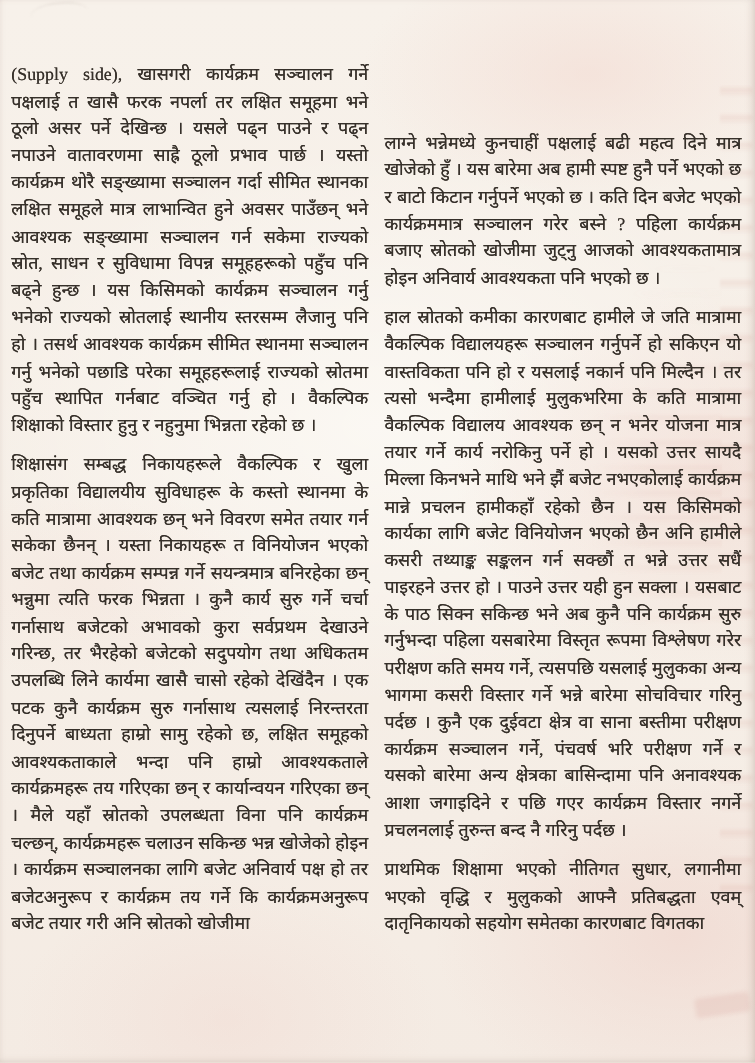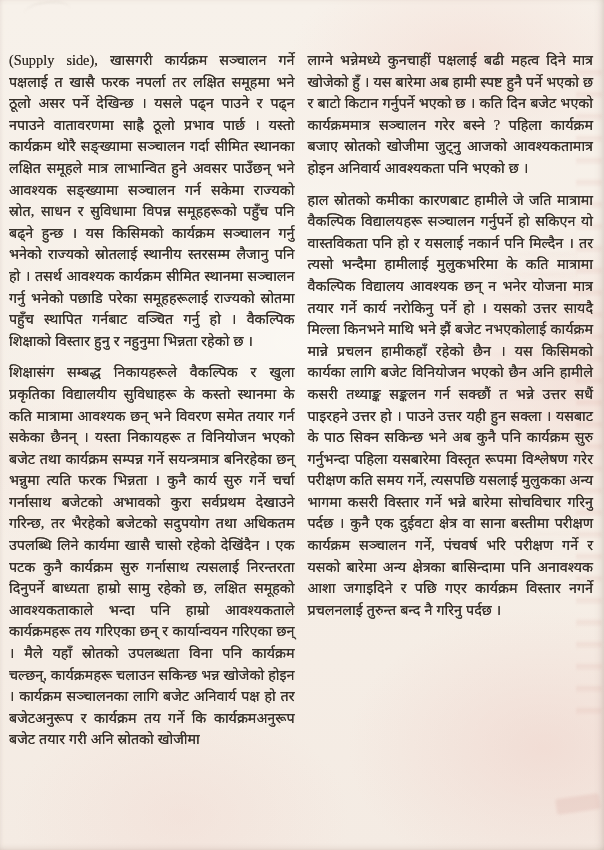--- a/index.html
+++ b/index.html
@@ -84,20 +84,21 @@
     transform: rotate(-4deg);
   }
 
   .text-columns {
     position: absolute;
     top: 50px;
     left: 9px;
     width: 584px;
     display: flex;
     gap: 13px;
+    align-items: flex-end;
   }
   .col {
     flex: 1 1 0;
     text-align: justify;
     font-size: 14.3px;
     line-height: 21.6px;
     color: #36302a;
     text-shadow: 0 0 0.5px rgba(45,38,32,0.85);
     word-spacing: 0.5px;
   }
@@ -145,17 +146,18 @@
   <div class="ghost ghost-topleft-mark"></div>
 
   <div class="text-columns">
     <div class="col col-left">
         <p class="para">(Supply side), खासगरी कार्यक्रम सञ्चालन गर्ने पक्षलाई त खासै फरक नपर्ला तर लक्षित समूहमा भने ठूलो असर पर्ने देखिन्छ । यसले पढ्न पाउने र पढ्न नपाउने वातावरणमा साह्रै ठूलो प्रभाव पार्छ । यस्तो कार्यक्रम थोरै सङ्ख्यामा सञ्चालन गर्दा सीमित स्थानका लक्षित समूहले मात्र लाभान्वित हुने अवसर पाउँछन् भने आवश्यक सङ्ख्यामा सञ्चालन गर्न सकेमा राज्यको स्रोत, साधन र सुविधामा विपन्न समूहहरूको पहुँच पनि बढ्ने हुन्छ । यस किसिमको कार्यक्रम सञ्चालन गर्नु भनेको राज्यको स्रोतलाई स्थानीय स्तरसम्म लैजानु पनि हो । तसर्थ आवश्यक कार्यक्रम सीमित स्थानमा सञ्चालन गर्नु भनेको पछाडि परेका समूहहरूलाई राज्यको स्रोतमा पहुँच स्थापित गर्नबाट वञ्चित गर्नु हो । वैकल्पिक शिक्षाको विस्तार हुनु र नहुनुमा भिन्नता रहेको छ ।</p>
         <p class="para">शिक्षासंग सम्बद्ध निकायहरूले वैकल्पिक र खुला प्रकृतिका विद्यालयीय सुविधाहरू के कस्तो स्थानमा के कति मात्रामा आवश्यक छन् भने विवरण समेत तयार गर्न सकेका छैनन् । यस्ता निकायहरू त विनियोजन भएको बजेट तथा कार्यक्रम सम्पन्न गर्ने सयन्त्रमात्र बनिरहेका छन् भन्नुमा त्यति फरक भिन्नता । कुनै कार्य सुरु गर्ने चर्चा गर्नासाथ बजेटको अभावको कुरा सर्वप्रथम देखाउने गरिन्छ, तर भैरहेको बजेटको सदुपयोग तथा अधिकतम उपलब्धि लिने कार्यमा खासै चासो रहेको देखिंदैन । एक पटक कुनै कार्यक्रम सुरु गर्नासाथ त्यसलाई निरन्तरता दिनुपर्ने बाध्यता हाम्रो सामु रहेको छ, लक्षित समूहको आवश्यकताकाले भन्दा पनि हाम्रो आवश्यकताले कार्यक्रमहरू तय गरिएका छन् र कार्यान्वयन गरिएका छन् । मैले यहाँ स्रोतको उपलब्धता विना पनि कार्यक्रम चल्छन्, कार्यक्रमहरू चलाउन सकिन्छ भन्न खोजेको होइन । कार्यक्रम सञ्चालनका लागि बजेट अनिवार्य पक्ष हो तर बजेटअनुरूप र कार्यक्रम तय गर्ने कि कार्यक्रमअनुरूप बजेट तयार गरी अनि स्रोतको खोजीमा</p>
       </div>
     <div class="col col-right">
         <p class="para">लाग्ने भन्नेमध्ये कुनचाहीं पक्षलाई बढी महत्व दिने मात्र खोजेको हुँ । यस बारेमा अब हामी स्पष्ट हुनै पर्ने भएको छ र बाटो किटान गर्नुपर्ने भएको छ । कति दिन बजेट भएको कार्यक्रममात्र सञ्चालन गरेर बस्ने ? पहिला कार्यक्रम बजाए स्रोतको खोजीमा जुट्नु आजको आवश्यकतामात्र होइन अनिवार्य आवश्यकता पनि भएको छ ।</p>
         <p class="para">हाल स्रोतको कमीका कारणबाट हामीले जे जति मात्रामा वैकल्पिक विद्यालयहरू सञ्चालन गर्नुपर्ने हो सकिएन यो वास्तविकता पनि हो र यसलाई नकार्न पनि मिल्दैन । तर त्यसो भन्दैमा हामीलाई मुलुकभरिमा के कति मात्रामा वैकल्पिक विद्यालय आवश्यक छन् न भनेर योजना मात्र तयार गर्ने कार्य नरोकिनु पर्ने हो । यसको उत्तर सायदै मिल्ला किनभने माथि भने झैं बजेट नभएकोलाई कार्यक्रम मान्ने प्रचलन हामीकहाँ रहेको छैन । यस किसिमको कार्यका लागि बजेट विनियोजन भएको छैन अनि हामीले कसरी तथ्याङ्क सङ्कलन गर्न सक्छौं त भन्ने उत्तर सधैं पाइरहने उत्तर हो । पाउने उत्तर यही हुन सक्ला । यसबाट के पाठ सिक्न सकिन्छ भने अब कुनै पनि कार्यक्रम सुरु गर्नुभन्दा पहिला यसबारेमा विस्तृत रूपमा विश्लेषण गरेर परीक्षण कति समय गर्ने, त्यसपछि यसलाई मुलुकका अन्य भागमा कसरी विस्तार गर्ने भन्ने बारेमा सोचविचार गरिनु पर्दछ । कुनै एक दुईवटा क्षेत्र वा साना बस्तीमा परीक्षण कार्यक्रम सञ्चालन गर्ने, पंचवर्ष भरि परीक्षण गर्ने र यसको बारेमा अन्य क्षेत्रका बासिन्दामा पनि अनावश्यक आशा जगाइदिने र पछि गएर कार्यक्रम विस्तार नगर्ने प्रचलनलाई तुरुन्त बन्द नै गरिनु पर्दछ ।</p>
+        <p class="para">प्राथमिक शिक्षामा भएको नीतिगत सुधार, लगानीमा भएको वृद्धि र मुलुकको आफ्नै प्रतिबद्धता एवम् दातृनिकायको सहयोग समेतका कारणबाट विगतका</p>
       </div>
   </div>
 
 
 </div>
 
 </body></html>

